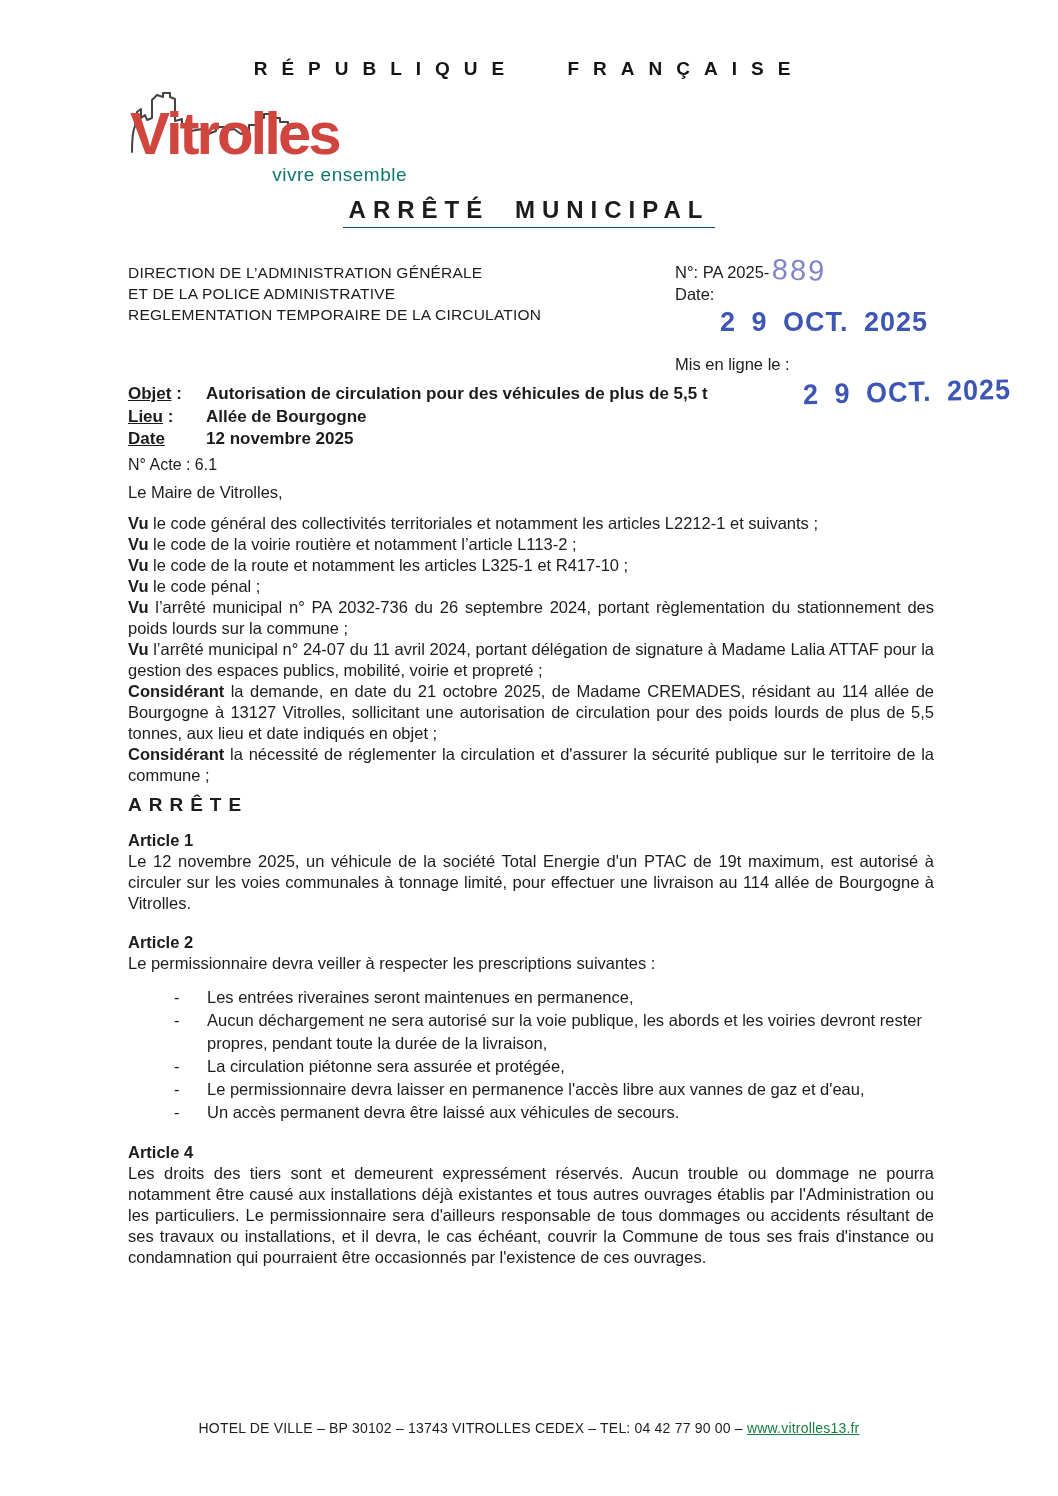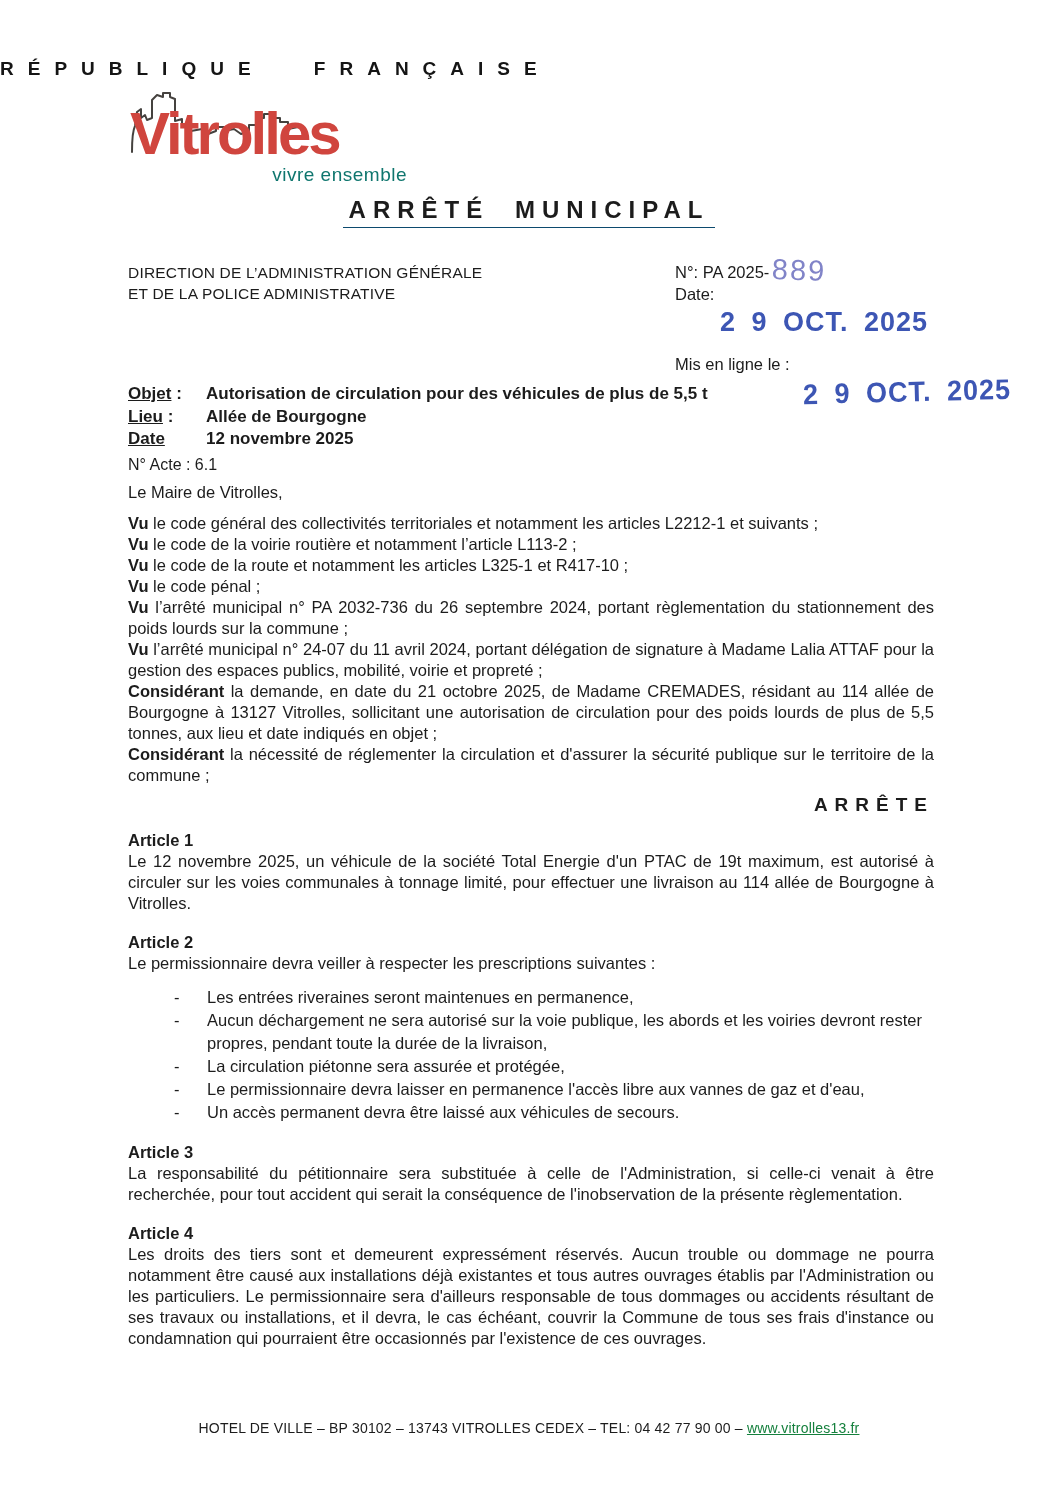--- a/index.html
+++ b/index.html
@@ -8,20 +8,21 @@
     width:1058px;height:1496px;
     margin:0 auto;
     background:#ffffff;
     font-family:"Liberation Sans",sans-serif;
     color:#1c1c1c;
     overflow:hidden;
   }
   
   .republique{
     position:absolute;top:58px;left:0;width:100%;
+    text-align:center;
     font-size:19px;font-weight:600;
     letter-spacing:14px;word-spacing:30px;
     color:#151515;
     white-space:nowrap;
   }
   .logo{position:absolute;left:125px;top:82px;width:270px;height:110px;}
   .logo-skyline{position:absolute;left:3px;top:2px;}
   .logo-wordmark{
     position:absolute;left:5px;top:22px;
     font-size:60px;font-weight:bold;letter-spacing:-3px;
@@ -69,21 +70,21 @@
   .subject{position:absolute;left:128px;top:383px;width:810px;font-size:17px;}
   .subject-row{display:flex;line-height:22.5px;font-weight:bold;}
   .subject-label-cell{width:78px;flex:0 0 78px;}
   .subject-label{text-decoration:underline;text-align:right;}
   .acte-line{font-weight:normal;font-size:16px;margin-top:3px;line-height:22px;}
   
   .doc-body{position:absolute;left:128px;top:482px;width:806px;font-size:16.5px;}
   .salutation{margin:0 0 10px 0;line-height:21px;}
   .recital{margin:0;text-align:justify;line-height:21px;}
   .arrete-heading{
-    margin:8px 0 14px 0;text-align:right;
+    margin:8px 0 14px 0;text-align:left;
     font-size:19px;font-weight:bold;letter-spacing:7px;
   }
   .article{margin:0 0 18px 0;}
   .article-heading{font-weight:bold;line-height:21px;margin:0;font-size:16.5px;}
   .article p{margin:0;text-align:justify;line-height:21px;}
   .article ul{list-style:none;margin:12px;padding:0;}
   .article li{
     position:relative;
     padding-left:67px;
     line-height:23px;
@@ -116,20 +117,21 @@
     <div class="logo-tagline">vivre ensemble</div>
   </div>
 
   <div class="doc-title-wrap">
     <span class="doc-title">ARRÊTÉ MUNICIPAL</span>
   </div>
 
   <div class="direction">
     <div>DIRECTION DE L’ADMINISTRATION GÉNÉRALE</div>
     <div>ET DE LA POLICE ADMINISTRATIVE</div>
+    <div>REGLEMENTATION TEMPORAIRE DE LA CIRCULATION</div>
   </div>
 
   <div class="meta-right">
     <div class="numero-line">
       <span>N°: PA 2025-</span><span class="handwritten" style="color:#8184c8;">889</span>
     </div>
     <div class="date-label">Date:</div>
     <div class="stamp stamp1" style="color:#3d56b4;">2 9 OCT.  2025</div>
     <div class="mis-en-ligne">Mis en ligne le :</div>
     <div class="stamp stamp2" style="color:#3d56b4;">2 9 OCT.  2025</div>
@@ -199,24 +201,20 @@
       <p>Le permissionnaire devra veiller à respecter les prescriptions suivantes :</p>
       <ul>
         <li>Les entrées riveraines seront maintenues en permanence,</li>
         <li>Aucun déchargement ne sera autorisé sur la voie publique, les abords et les voiries devront rester propres, pendant toute la durée de la livraison,</li>
         <li>La circulation piétonne sera assurée et protégée,</li>
         <li>Le permissionnaire devra laisser en permanence l'accès libre aux vannes de gaz et d'eau,</li>
         <li>Un accès permanent devra être laissé aux véhicules de secours.</li>
       </ul>
     </div>
 
-    <div class="article">
-      <p class="article-heading">Article 3</p>
-      <p>La responsabilité du pétitionnaire sera substituée à celle de l'Administration, si celle-ci venait à être recherchée, pour tout accident qui serait la conséquence de l'inobservation de la présente règlementation.</p>
-    </div>
 
     <div class="article">
       <p class="article-heading">Article 4</p>
       <p>Les droits des tiers sont et demeurent expressément réservés. Aucun trouble ou dommage ne pourra notamment être causé aux installations déjà existantes et tous autres ouvrages établis par l'Administration ou les particuliers. Le permissionnaire sera d'ailleurs responsable de tous dommages ou accidents résultant de ses travaux ou installations, et il devra, le cas échéant, couvrir la Commune de tous ses frais d'instance ou condamnation qui pourraient être occasionnés par l'existence de ces ouvrages.</p>
     </div>
   </div>
 
   <div class="footer">
     <span>HOTEL DE VILLE – BP 30102 – 13743 VITROLLES CEDEX – TEL: 04 42 77 90 00 – </span><a href="#" style="color:#15803d;text-align:center;">www.vitrolles13.fr</a>
   </div>

